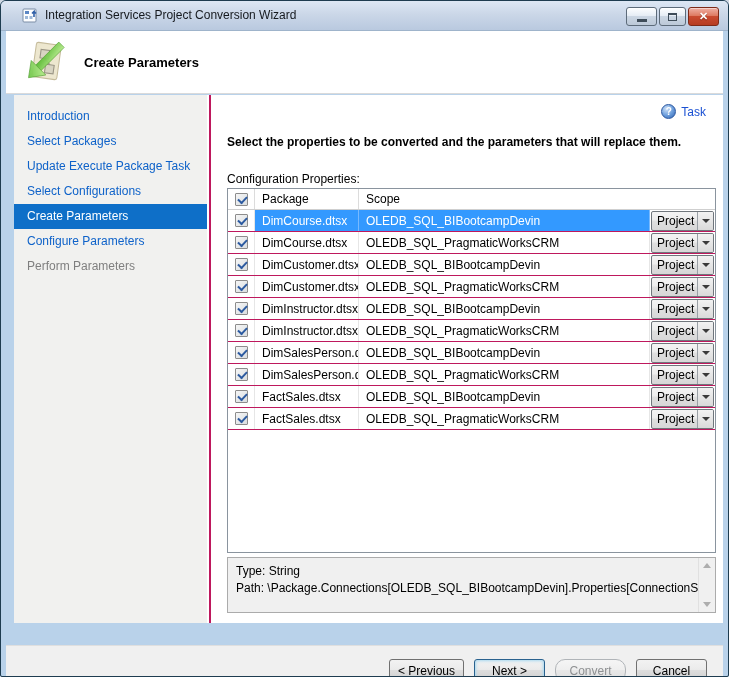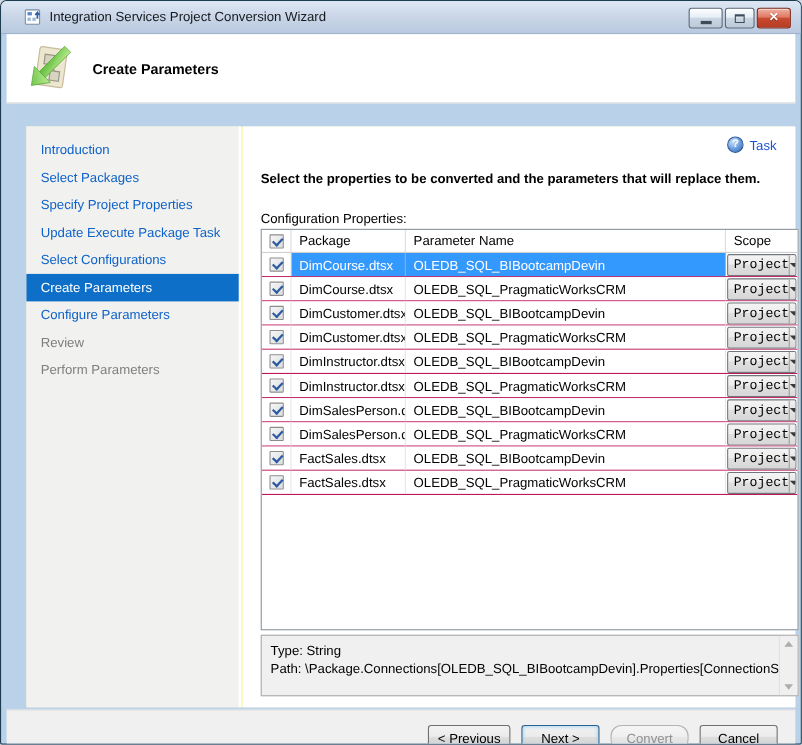--- a/index.html
+++ b/index.html
@@ -24,21 +24,21 @@
   .winbtn.close{width:31px;border-color:#7E2A18;box-shadow:inset 0 1px 0 rgba(255,255,255,.45);
     background:linear-gradient(180deg,#EFB0A4,#DE7A62 45%,#C94A30 50%,#B63C22);}
   .glyph-min{width:10px;height:3px;background:#3E4C59;margin-top:7px;}
   .glyph-max{width:9px;height:8px;border:1px solid #3E4C59;border-top:2px solid #3E4C59;}
   .glyph-close{color:#fff;font-weight:bold;font-size:11px;line-height:1;text-shadow:0 1px 1px rgba(60,10,0,.5);}
   
   .header{position:absolute;left:5px;right:5px;top:30px;height:63px;background:#fff;border-bottom:1px solid #DADADA;}
   .big-icon{position:absolute;left:13px;top:5px;width:52px;height:52px;}
   .page-title{position:absolute;left:78px;top:0;line-height:63px;font-size:13px;font-weight:bold;}
   
-  .body{position:absolute;left:23px;right:5px;top:94px;height:528px;background:#fef9c3;margin-top:20px;}
+  .body{position:absolute;left:13px;right:5px;top:94px;height:528px;background:#be185d;}
   .sidebar{position:absolute;left:0;top:0;bottom:0;width:195px;background:#F1F1EF;border-right:2px solid #fff;padding-top:9px;}
   .nav-item{height:25px;line-height:25px;padding-left:13px;color:#0E62C9;cursor:pointer;white-space:nowrap;}
   .nav-item.disabled{color:#7F7F7F;cursor:default;}
   .nav-item.selected{background:#0E6FC8;color:#fff;}
   .main{position:absolute;left:197px;right:0;top:0;bottom:0;background:#fff;}
   .help{position:absolute;top:9px;right:17px;display:flex;align-items:center;gap:5px;color:#1B51D3;cursor:pointer;}
   .help-icon{width:15px;height:15px;border-radius:50%;border:1px solid #2B57A0;color:#fff;font-size:10px;font-weight:bold;
     display:flex;align-items:center;justify-content:center;line-height:1;
     background:radial-gradient(circle at 35% 30%,#CFE2F8,#6FA0DD 50%,#3063B1);}
   .instruction{position:absolute;left:16px;top:40px;font-weight:bold;white-space:nowrap;}
@@ -48,21 +48,21 @@
   .grid-header{display:flex;height:21px;border-bottom:1px solid #CFCFCF;background:#fff;}
   .gh-cell{display:flex;align-items:center;padding-left:7px;border-right:1px solid #DCDCDC;height:100%;}
   .c0{width:27px;justify-content:center;padding-left:0;}
   .c1{width:104px;}
   .c2{width:291px;}
   .c3{width:65px;border-right:none;}
   .trow{display:flex;height:22px;border-bottom:1px solid #be185d;background:#fff;cursor:default;}
   .cell{display:flex;align-items:center;padding-left:7px;border-right:1px solid #E6E6E6;height:100%;white-space:nowrap;overflow:hidden;}
   .trow .c0{justify-content:center;padding-left:0;}
   .trow.selected .c1,.trow.selected .c2{background:#3399FF;color:#fff;border-right-color:#77B9FF;}
-  .trow .c3{padding:0;border-right:none;font-family:Liberation Mono, monospace;}
+  .trow .c3{padding:0;border-right:none;}
   .checkbox{width:13px;height:13px;border:1px solid #8C8C8C;border-radius:1px;position:relative;cursor:pointer;
     background:linear-gradient(135deg,#F6F6F6,#D9DDE0);}
   .checkbox.checked::after{content:"";position:absolute;left:2px;top:2px;width:7px;height:4px;
     border-left:2px solid #2C5AA0;border-bottom:2px solid #2C5AA0;transform:rotate(-47deg);}
   .combo{flex:1;height:20px;margin:0 1px;border:1px solid #70767C;border-radius:2px;display:flex;align-items:center;cursor:pointer;
     background:linear-gradient(180deg,#F4F4F4,#EDEDED 45%,#DFDFDF 50%,#D7D7D7);overflow:hidden;}
   .combo-text{flex:1;padding-left:5px;}
   .combo-btn{width:16px;height:100%;border-left:1px solid #9AA0A6;display:flex;align-items:center;justify-content:center;
     background:linear-gradient(180deg,#F2F2F2,#DADADA);}
   .arr{width:0;height:0;border-left:4px solid transparent;border-right:4px solid transparent;border-top:4px solid #3A3A3A;}
@@ -131,45 +131,42 @@
       </g>
     </svg>
     <span class="page-title">Create Parameters</span>
   </div>
 
   <div class="body">
 
     <div class="sidebar">
         <div class="nav-item">Introduction</div>
         <div class="nav-item">Select Packages</div>
-        <div class="nav-item">Specify Project Properties</div>
         <div class="nav-item">Update Execute Package Task</div>
         <div class="nav-item">Select Configurations</div>
         <div class="nav-item selected">Create Parameters</div>
         <div class="nav-item">Configure Parameters</div>
-        <div class="nav-item disabled">Review</div>
         <div class="nav-item disabled">Perform Parameters</div>
       </div>
 
     <div class="main">
       <div class="help">
         <span class="help-icon">?</span>
         <span>Task</span>
       </div>
 
       <div class="instruction">Select the properties to be converted and the parameters that will replace them.</div>
       <div class="cfg-label">Configuration Properties:</div>
 
       <div class="grid">
         <div class="grid-header">
           <div class="gh-cell c0">
             <span class="checkbox checked"></span>
           </div>
           <div class="gh-cell c1">Package</div>
-          <div class="gh-cell c2">Parameter Name</div>
           <div class="gh-cell c3">Scope</div>
         </div>
         <div>
             <div class="trow selected">
     <div class="cell c0">
       <span class="checkbox checked"></span>
     </div>
     <div class="cell c1">DimCourse.dtsx</div>
     <div class="cell c2">OLEDB_SQL_BIBootcampDevin</div>
     <div class="cell c3">

